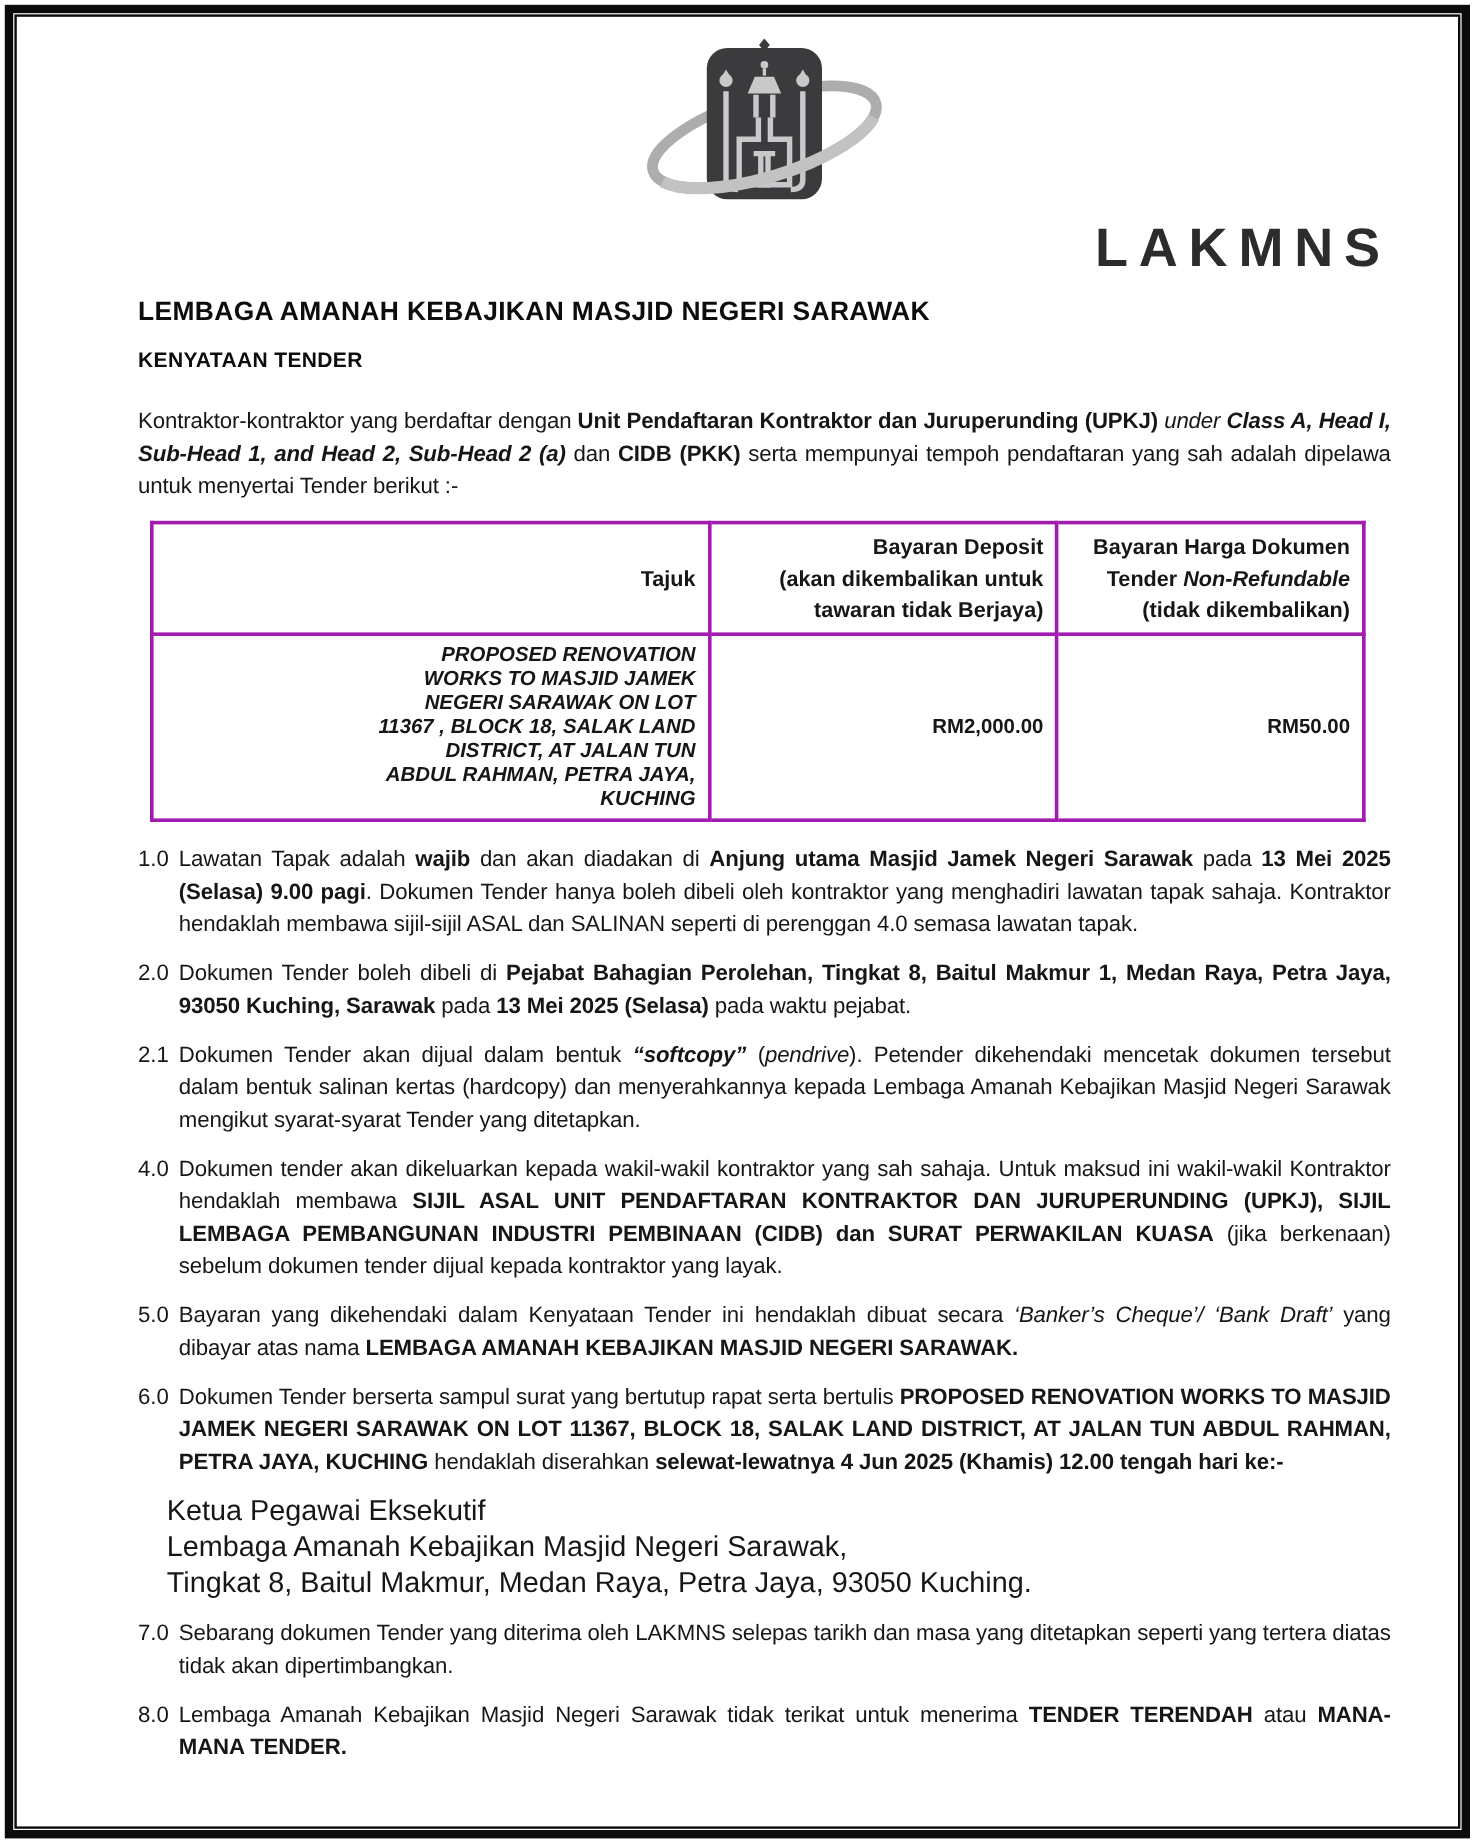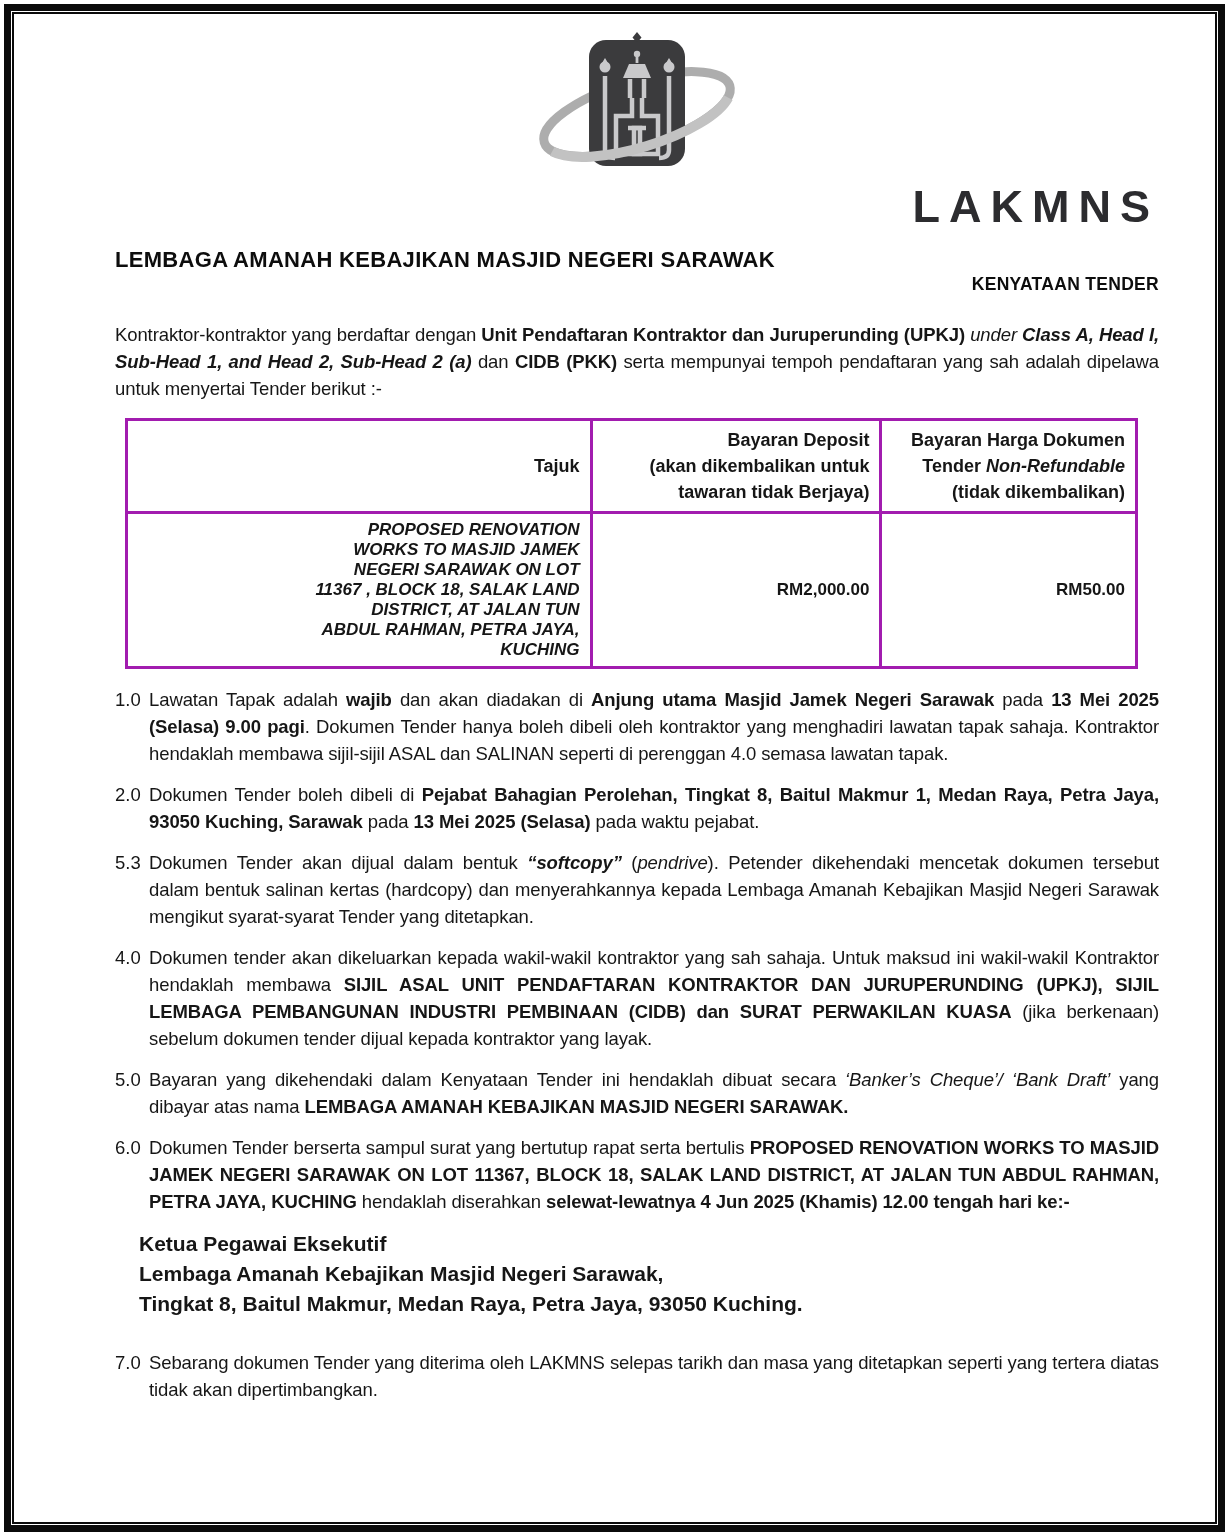--- a/index.html
+++ b/index.html
@@ -25,22 +25,22 @@
   .wordmark{
     font-size:45px;font-weight:800;letter-spacing:9px;
     color:#2c2c2f;line-height:1;margin-top:0px;
   }
   
   .org-name{
     text-align:left;font-weight:bold;font-size:22px;
     letter-spacing:.3px;margin-top:18px;color:#0d0d0d;
   }
   .doc-title{
-    text-align:right;font-weight:bold;font-size:17.5px;
-    letter-spacing:.3px;margin-top:1px;color:#0d0d0d;
+    text-align:left;font-weight:bold;font-size:17.5px;
+    letter-spacing:.3px;margin-top:17px;color:#0d0d0d;
   }
   
   .intro{
     margin:26px 0 4px 0;font-size:18.5px;line-height:27px;
     text-align:justify;letter-spacing:-0.1px;
   }
   
   table.tender{
     border-collapse:collapse;margin:16px 0 0 10px;
     width:1013px;table-layout:fixed;
@@ -56,21 +56,21 @@
   td.money-cell{font-weight:bold;font-size:17px;}
   
   .clauses{margin-top:17px;}
   .clause{display:flex;margin-bottom:14px;}
   .clause-num{flex:0 0 34px;font-size:18.5px;line-height:27px;}
   .clause-text{
     flex:1;font-size:18.5px;line-height:27px;text-align:justify;
     letter-spacing:-0.1px;
   }
   .address{
-    margin:2px 0 30px 24px;font-weight:bold;font-size:21px;line-height:30px;
+    margin:2px 0 12px 24px;font-weight:normal;font-size:24px;line-height:30px;
   }
 </style>
 </head>
 <body>
 
 <div class="frame">
 <div class="frame-inner">
 <div class="content">
 
   <div class="logo-wrap">
@@ -152,21 +152,21 @@
       <div class="clause-num">1.0</div>
       <div class="clause-text"><span>Lawatan Tapak adalah </span><span style="font-weight: bold;">wajib</span><span> dan akan diadakan di </span><span style="font-weight: bold;">Anjung utama Masjid Jamek Negeri Sarawak</span><span> pada </span><span style="font-weight: bold;">13 Mei 2025 (Selasa) 9.00 pagi</span><span>. Dokumen Tender hanya boleh dibeli oleh kontraktor yang menghadiri lawatan tapak sahaja. Kontraktor hendaklah membawa sijil-sijil ASAL dan SALINAN seperti di perenggan 4.0 semasa lawatan tapak.</span></div>
     </div>
 
     <div class="clause">
       <div class="clause-num">2.0</div>
       <div class="clause-text"><span>Dokumen Tender boleh dibeli di </span><span style="font-weight: bold;">Pejabat Bahagian Perolehan, Tingkat 8, Baitul Makmur 1, Medan Raya, Petra Jaya, 93050 Kuching, Sarawak</span><span> pada </span><span style="font-weight: bold;">13 Mei 2025 (Selasa)</span><span> pada waktu pejabat.</span></div>
     </div>
 
     <div class="clause">
-      <div class="clause-num">5.3</div>
+      <div class="clause-num">2.1</div>
       <div class="clause-text"><span>Dokumen Tender akan dijual dalam bentuk </span><span style="font-weight: bold; font-style: italic;">“softcopy”</span><span> (</span><span style="font-style: italic;">pendrive</span><span>). Petender dikehendaki mencetak dokumen tersebut dalam bentuk salinan kertas (hardcopy) dan menyerahkannya kepada Lembaga Amanah Kebajikan Masjid Negeri Sarawak mengikut syarat-syarat Tender yang ditetapkan.</span></div>
     </div>
 
     <div class="clause">
       <div class="clause-num">4.0</div>
       <div class="clause-text"><span>Dokumen tender akan dikeluarkan kepada wakil-wakil kontraktor yang sah sahaja. Untuk maksud ini wakil-wakil Kontraktor hendaklah membawa </span><span style="font-weight: bold;">SIJIL ASAL UNIT PENDAFTARAN KONTRAKTOR DAN JURUPERUNDING (UPKJ), SIJIL LEMBAGA PEMBANGUNAN INDUSTRI PEMBINAAN (CIDB)</span><span style="font-weight: bold;"> dan </span><span style="font-weight: bold;">SURAT PERWAKILAN KUASA</span><span> (jika berkenaan) sebelum dokumen tender dijual kepada kontraktor yang layak.</span></div>
     </div>
 
     <div class="clause">
       <div class="clause-num">5.0</div>
@@ -182,18 +182,22 @@
       <div>Ketua Pegawai Eksekutif</div>
       <div>Lembaga Amanah Kebajikan Masjid Negeri Sarawak,</div>
       <div>Tingkat 8, Baitul Makmur, Medan Raya, Petra Jaya, 93050 Kuching.</div>
     </div>
 
     <div class="clause">
       <div class="clause-num">7.0</div>
       <div class="clause-text"><span>Sebarang dokumen Tender yang diterima oleh LAKMNS selepas tarikh dan masa yang ditetapkan seperti yang tertera diatas tidak akan dipertimbangkan.</span></div>
     </div>
 
+    <div class="clause">
+      <div class="clause-num">8.0</div>
+      <div class="clause-text"><span>Lembaga Amanah Kebajikan Masjid Negeri Sarawak tidak terikat untuk menerima </span><span style="font-weight: bold;">TENDER TERENDAH</span><span> atau </span><span style="font-weight: bold;">MANA-MANA TENDER.</span></div>
+    </div>
 
   </div>
 
 </div>
 </div>
 </div>
 
 </body></html>

